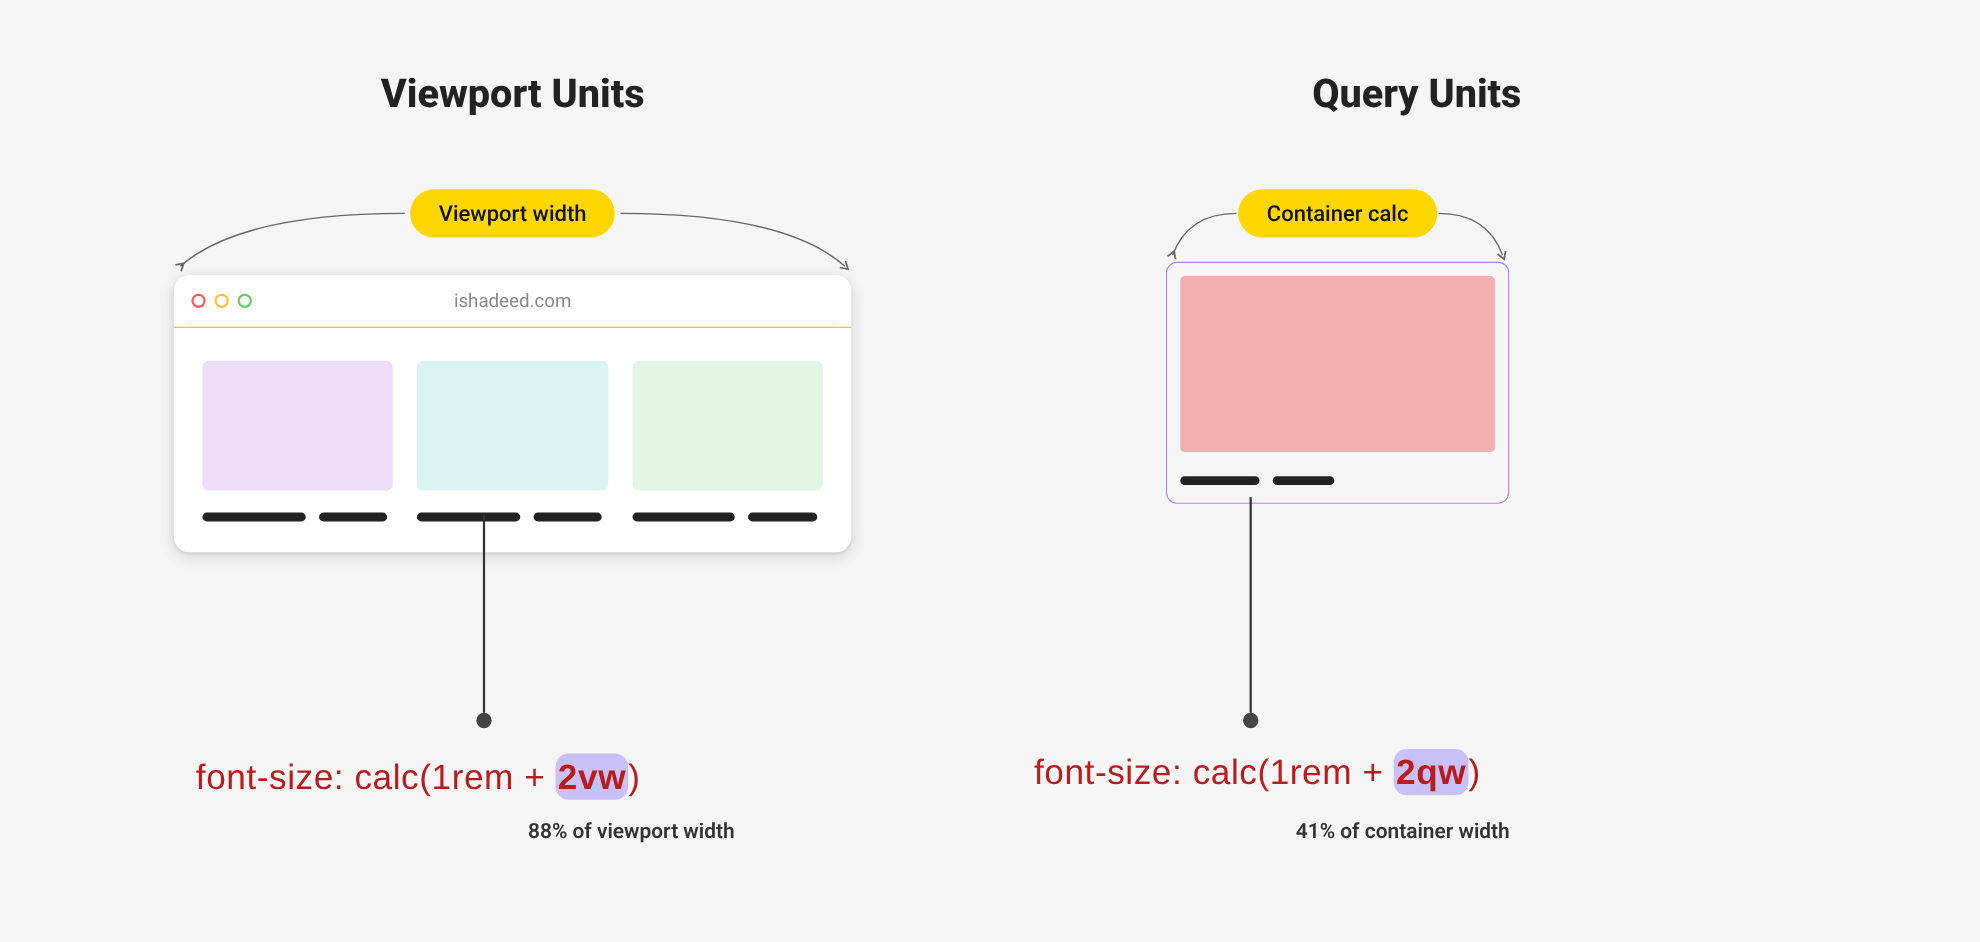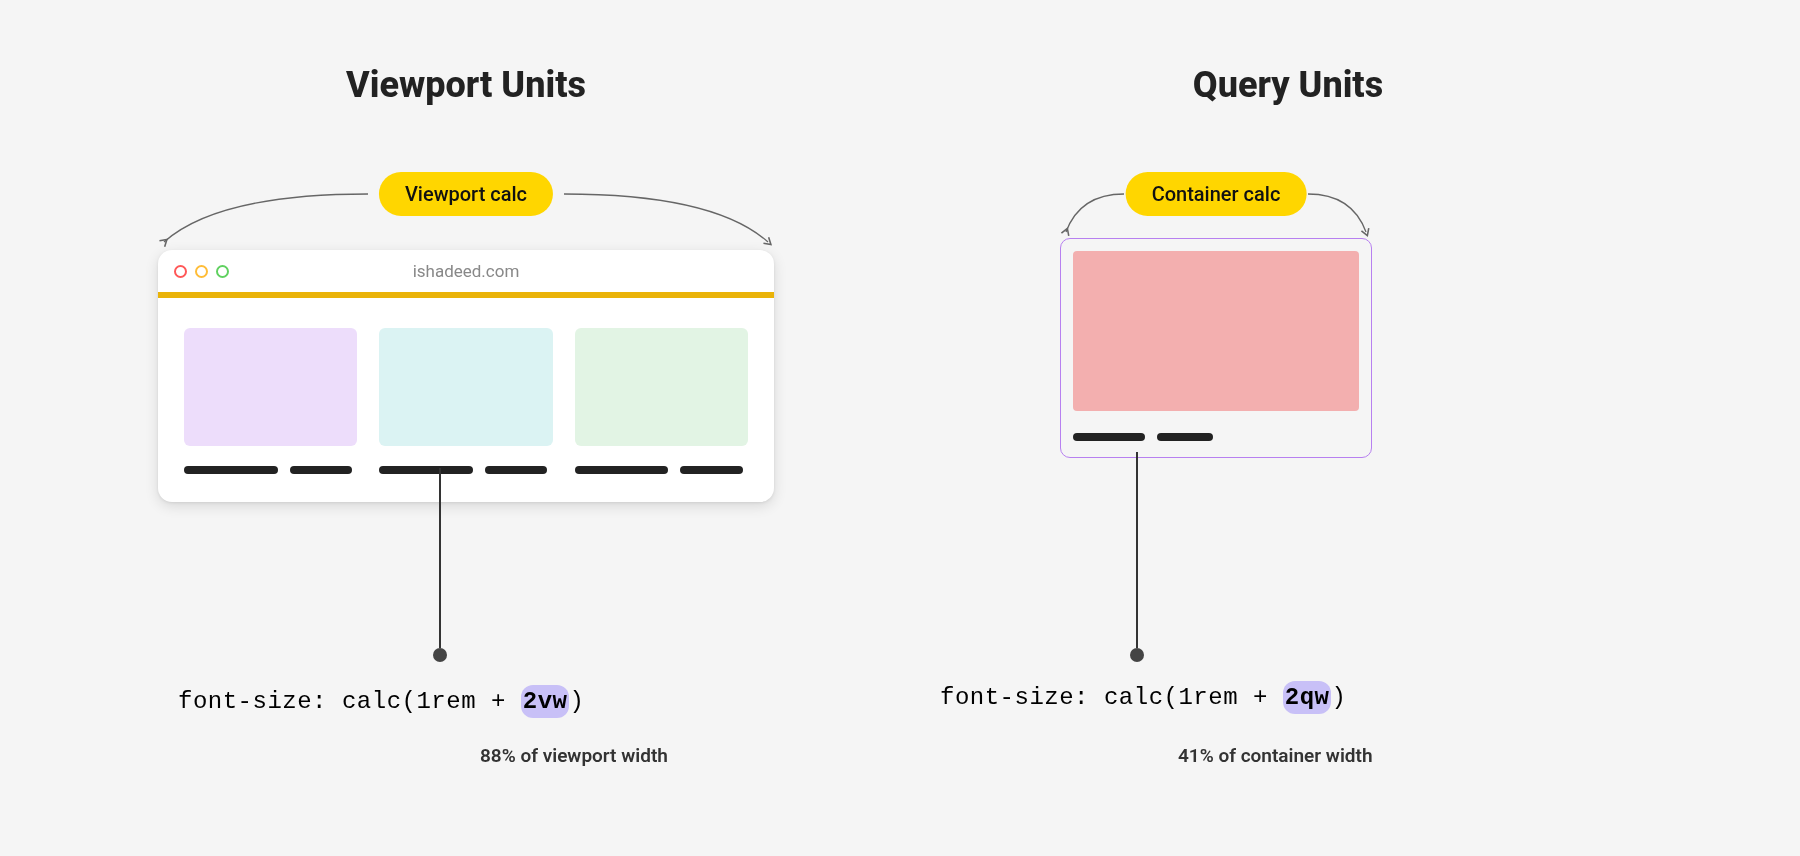--- a/index.html
+++ b/index.html
@@ -56,21 +56,21 @@
     top: 250px;
     left: 158px;
     width: 616px;
     background: #fff;
     border-radius: 14px;
     box-shadow: 0 4px 14px rgba(0,0,0,0.12), 0 1px 3px rgba(0,0,0,0.08);
     overflow: hidden;
   }
   .titlebar {
     height: 48px;
-    border-bottom: 6px solid #eab308;
+    border-bottom: 1px solid #eab308;
     display: flex;
     align-items: center;
     position: relative;
   }
   .dots {
     display: flex;
     gap: 8px;
     margin-left: 16px;
   }
   .dot {
@@ -165,23 +165,23 @@
     background: #444;
     transform: translateX(-50%);
     z-index: 4;
   }
   .pointer-dot.left  { left: 440px; top: 648px; }
   .pointer-dot.right { left: 1137px; top: 648px; }
 
   
   .code {
     position: absolute;
-    font-family: Liberation Mono, monospace;
-    font-size: 24px;
-    color: #000000;
+    font-family: Liberation Sans, sans-serif;
+    font-size: 32px;
+    color: #b91c1c;
     white-space: nowrap;
     letter-spacing: 0.5px;
   }
   .code.left  { top: 688px; left: 178px; }
   .code.right { top: 684px; left: 940px; }
   .hl {
     background: #c8c0f7;
     border-radius: 12px;
     padding: 3px 2px;
     font-weight: 700;
@@ -197,21 +197,21 @@
   }
   .caption.left  { top: 744px; left: 480px; }
   .caption.right { top: 744px; left: 1178px; }
 </style>
 </head>
 <body>
 
 <div class="heading left">Viewport Units</div>
 <div class="heading right">Query Units</div>
 
-<div class="pill left">Viewport calc</div>
+<div class="pill left">Viewport width</div>
 <div class="pill right">Container calc</div>
 
 <svg class="arrow-svg left" viewBox="0 0 616 80">
   <defs>
     <marker id="ah-l" markerWidth="8" markerHeight="8" refX="4" refY="4" orient="auto">
       <path d="M6,1 L1,4 L6,7" fill="none" stroke="#666" stroke-width="1.2"></path>
     </marker>
     <marker id="ah-r" markerWidth="8" markerHeight="8" refX="4" refY="4" orient="auto">
       <path d="M2,1 L7,4 L2,7" fill="none" stroke="#666" stroke-width="1.2"></path>
     </marker>

